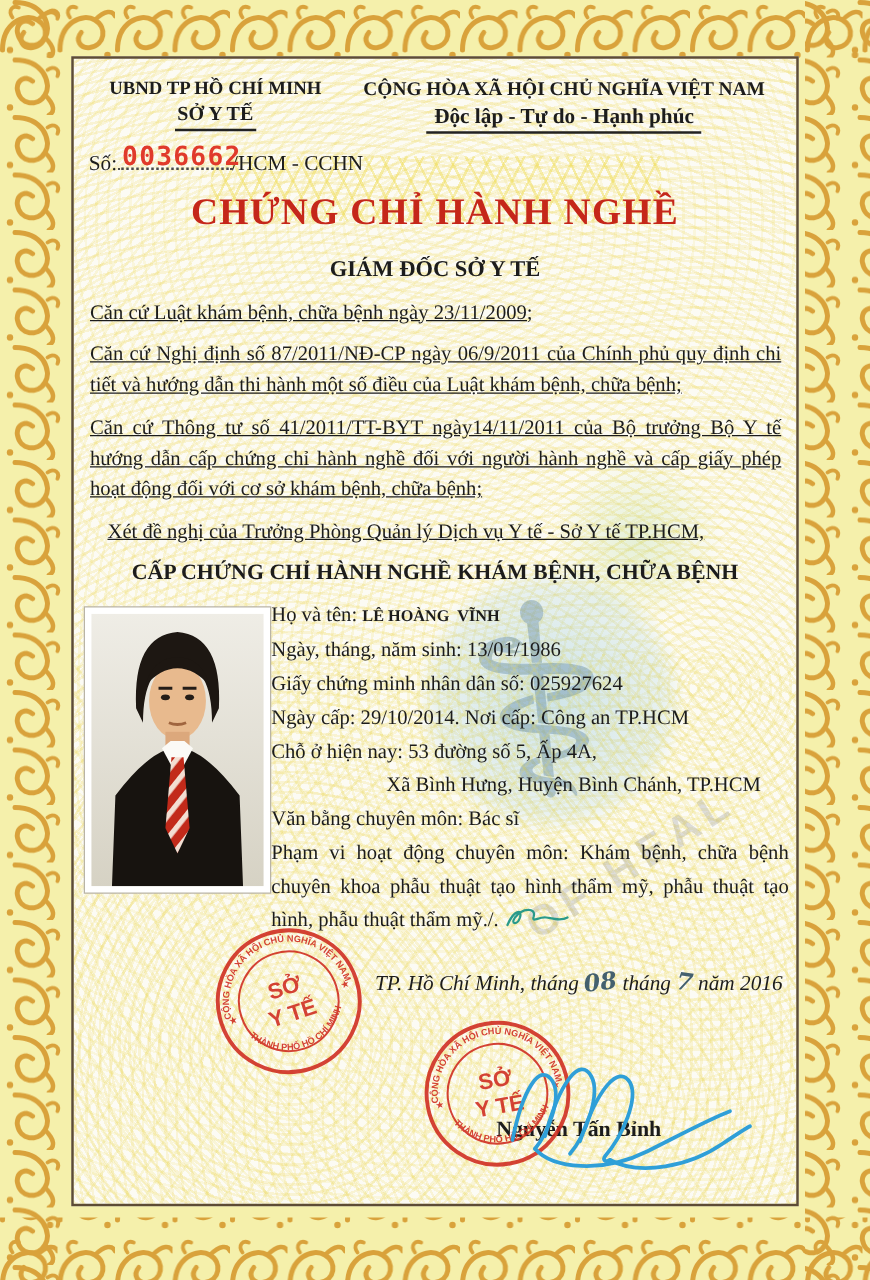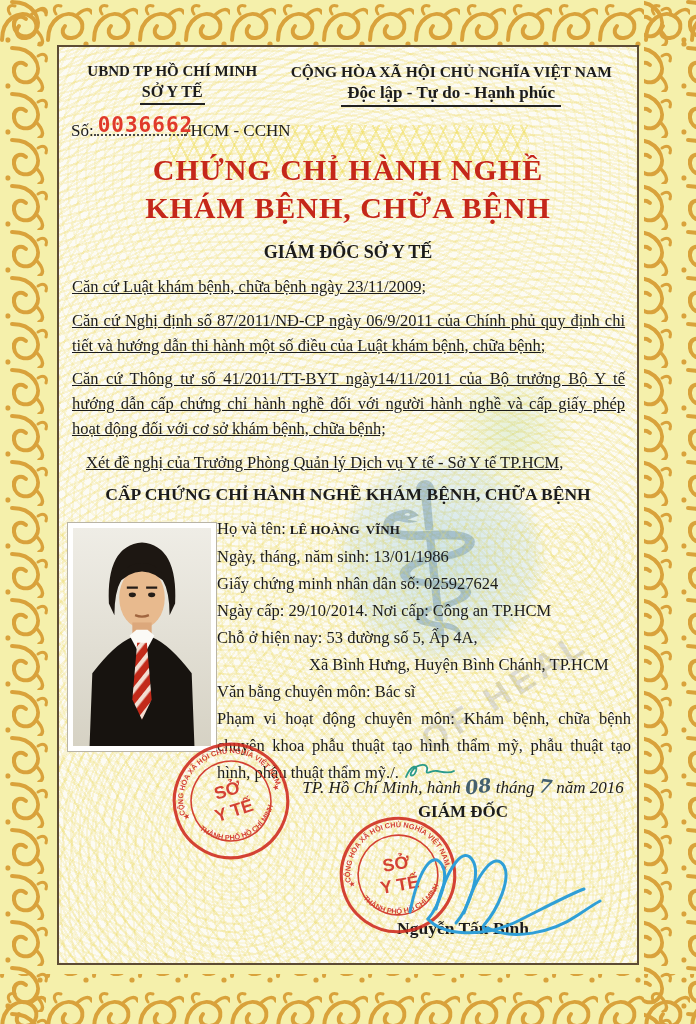--- a/index.html
+++ b/index.html
@@ -126,21 +126,20 @@
       <div><span class="l2">Độc lập - Tự do - Hạnh phúc</span></div>
     </div>
   </div>
 
   <div class="serial">
     <span>Số:</span><span class="serial-dots"><span class="serial-num">0036662</span></span><span>/HCM - CCHN</span>
   </div>
 
   <div class="title">
     <div>CHỨNG CHỈ HÀNH NGHỀ</div>
-    <div>KHÁM BỆNH, CHỮA BỆNH</div>
   </div>
 
   <div class="issuer">GIÁM ĐỐC SỞ Y TẾ</div>
 
   <div class="recitals">
     <p>Căn cứ Luật khám bệnh, chữa bệnh ngày 23/11/2009;</p>
     <p>Căn cứ Nghị định số 87/2011/NĐ-CP ngày 06/9/2011 của Chính phủ quy định chi tiết và hướng dẫn thi hành một số điều của Luật khám bệnh, chữa bệnh;</p>
     <p>Căn cứ Thông tư số 41/2011/TT-BYT ngày14/11/2011 của Bộ trưởng Bộ Y tế hướng dẫn cấp chứng chỉ hành nghề đối với người hành nghề và cấp giấy phép hoạt động đối với cơ sở khám bệnh, chữa bệnh;</p>
     <p class="indent">Xét đề nghị của Trưởng Phòng Quản lý Dịch vụ Y tế - Sở Y tế TP.HCM,</p>
   </div>
@@ -183,28 +182,27 @@
       <div class="addr2">Xã Bình Hưng, Huyện Bình Chánh, TP.HCM</div>
       <div>Văn bằng chuyên môn: Bác sĩ</div>
       <div class="scope"><span>Phạm vi hoạt động chuyên môn: Khám bệnh, chữa bệnh chuyên khoa phẫu thuật tạo hình thẩm mỹ, phẫu thuật tạo hình, phẫu thuật thẩm mỹ./.</span><svg class="initial-svg" width="54" height="20" viewBox="0 0 54 20">
             <path d="M3,15 C8,3 15,2 13,9 C11,15 5,15 9,9 C15,1 26,1 24,8 C22,14 28,8 34,9 C40,10 46,12 51,9" stroke="#2a9a8a" stroke-width="1.8" fill="none" stroke-linecap="round"></path>
           </svg></div>
     </div>
   </div>
 
   <div class="sign">
     <div class="dateline">
-      <span>TP. Hồ Chí Minh, hành</span>
+      <span>TP. Hồ Chí Minh, tháng</span>
       <span class="hand day">08</span>
       <span>tháng</span>
       <span class="hand mon">7</span>
       <span>năm</span>
       <span>2016</span>
     </div>
-    <div class="role">GIÁM ĐỐC</div>
     <div class="signer">Nguyễn Tấn Bỉnh</div>
   </div>
 
   <svg class="stamp stamp1" width="124" height="124" viewBox="0 0 140 140">
     <g transform="rotate(-18 70 70)" fill="none" stroke="#cf2a1e">
       <circle cx="70" cy="70" r="64" stroke-width="3.5"></circle>
       <circle cx="70" cy="70" r="45" stroke-width="1.8"></circle>
       <path id="arcTop1" d="M16,70 A54,54 0 1 1 124,70" stroke="none"></path>
       <path id="arcBot1" d="M22,80 A51,51 0 0 0 118,80" stroke="none"></path>
       <text font-family="Liberation Sans,sans-serif" font-size="8.3" font-weight="bold" fill="#cf2a1e" stroke="none">

